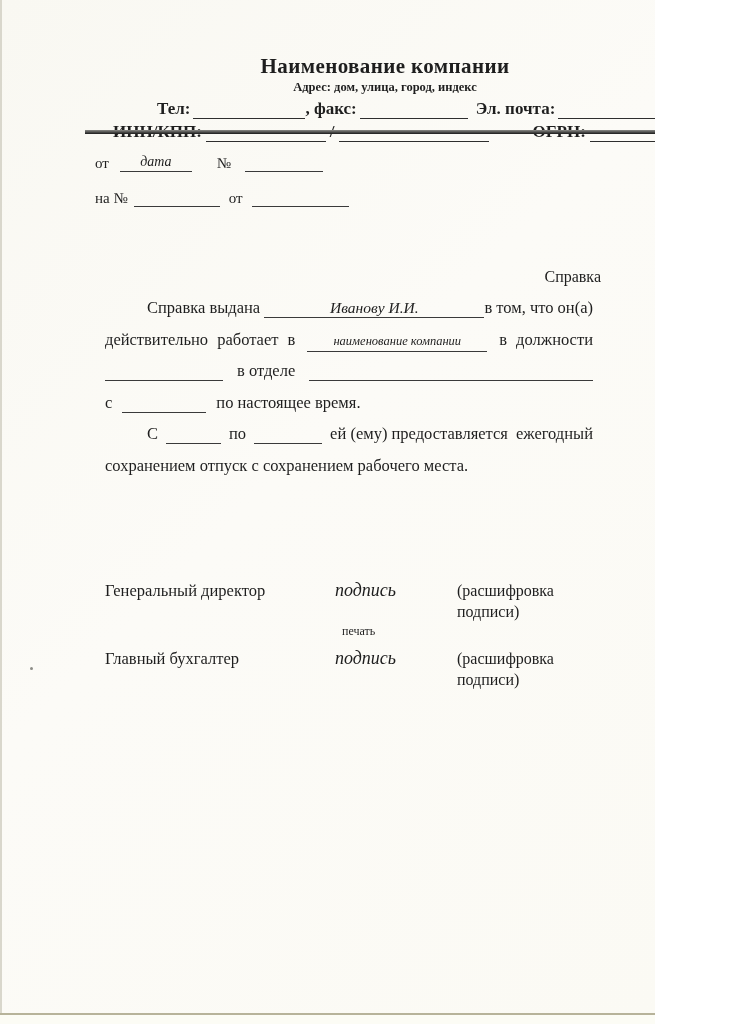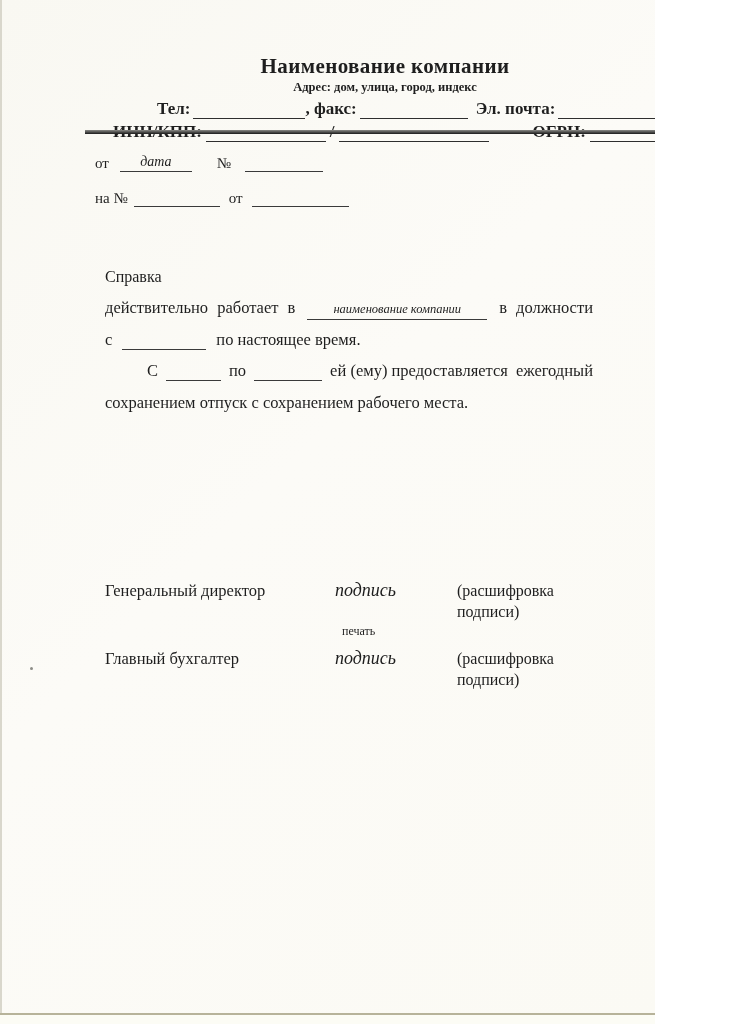--- a/index.html
+++ b/index.html
@@ -22,21 +22,21 @@
   .thick-rule { position:absolute; top:130px; left:85px; width:601px; height:3.5px;
     background:linear-gradient(#8a8a86, #1a1a1a); }
 
   
   .ref { position:absolute; top:152px; left:95px; width:320px; font-size:15px; }
   .rrow { display:flex; align-items:flex-end; }
   .rrow + .rrow { margin-top:15px; }
   .fill-italic { font-style:italic; }
 
   
-  .doc-title { position:absolute; top:267px; left:105px; right:64px; text-align:left; font-size:16px; line-height:20px; }
+  .doc-title { position:absolute; top:267px; left:105px; right:54px; text-align:right; font-size:16px; line-height:20px; }
 
   
   .para { position:absolute; top:298px; left:105px; right:62px; font-size:16.5px; }
   .fline { display:flex; align-items:baseline; height:31.5px; }
   .indent { width:42px; flex:0 0 auto; }
   .grow { flex:1 1 auto; }
   .just { word-spacing:5px; }
   .spread { justify-content:space-between; margin-left:42px; }
   .small-it { font-style:italic; font-size:12.5px; }
 
@@ -95,23 +95,34 @@
       <span class="blank-thin" style="width:86px; margin-left:6px;">&nbsp;</span>
       <span class="t" style="margin-left:9px;">от</span>
       <span class="blank-thin" style="width:97px; margin-left:9px;">&nbsp;</span>
     </div>
   </div>
 
   <div class="doc-title">Справка</div>
 
   <div class="para">
     <div class="fline">
+      <span class="indent"></span>
+      <span class="t">Справка выдана</span>
+      <span class="blank-thin grow" style="margin-left:4px;"><span class="fill-italic" style="font-size:15.5px;">Иванову И.И.</span></span>
+      <span class="t">в том, что он(а)</span>
+    </div>
+    <div class="fline">
       <span class="t just">действительно работает в</span>
       <span class="blank-thin grow" style="margin-left:12px; margin-right:12px;"><span class="fill-italic" style="font-size:12.5px;">наименование компании</span></span>
       <span class="t just">в должности</span>
+    </div>
+    <div class="fline">
+      <span class="blank-thin" style="width:118px;">&nbsp;</span>
+      <span class="t" style="margin:0 14px;">в отделе</span>
+      <span class="blank-thin grow">&nbsp;</span>
     </div>
     <div class="fline">
       <span class="t">с</span>
       <span class="blank-thin" style="width:84px; margin:0 10px;">&nbsp;</span>
       <span class="t">по настоящее время.</span>
     </div>
     <div class="fline spread">
       <span class="t">С</span>
       <span class="blank-thin" style="width:55px;">&nbsp;</span>
       <span class="t">по</span>

